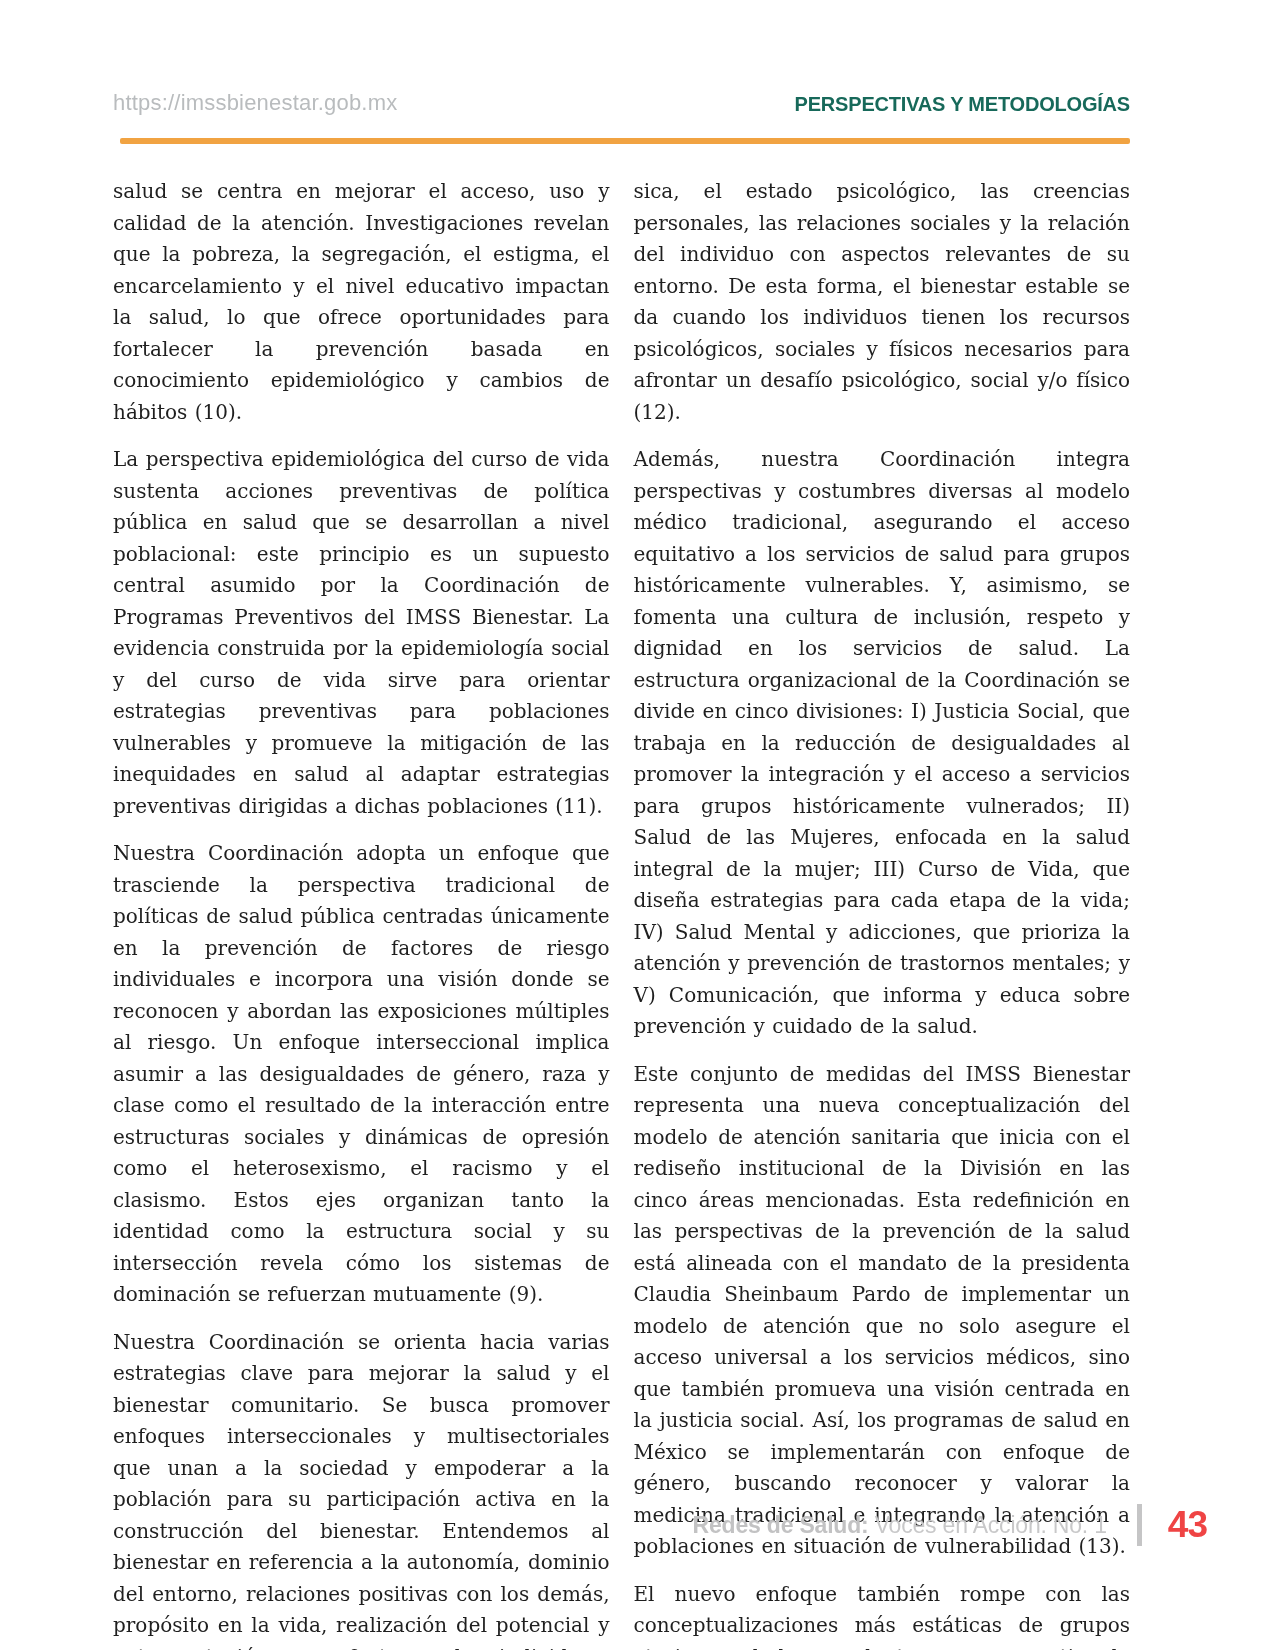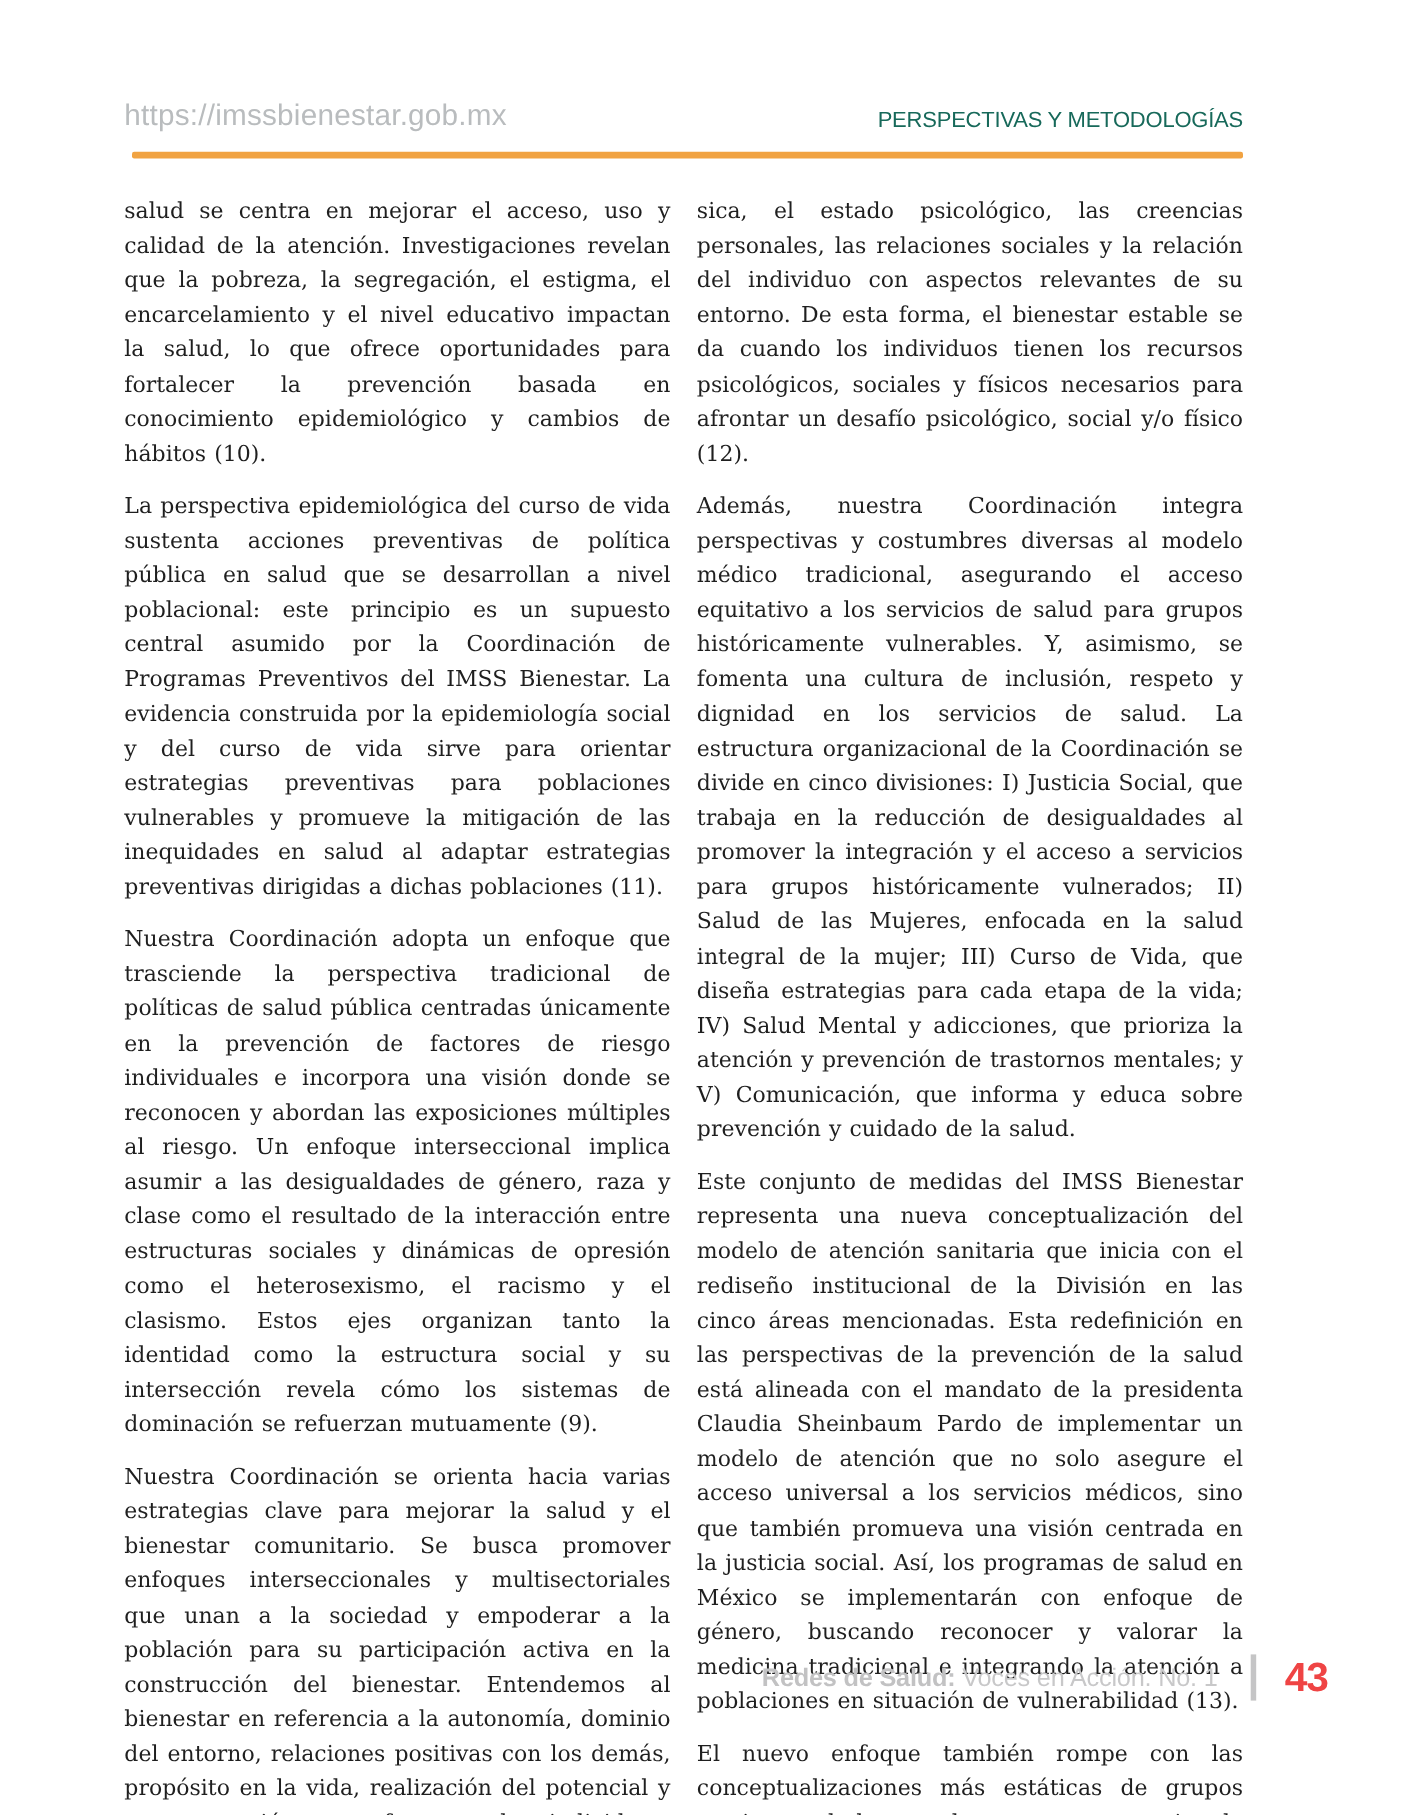--- a/index.html
+++ b/index.html
@@ -16,27 +16,27 @@
     position: absolute;
     top: 90px;
     left: 113px;
     width: 1017px;
     display: flex;
     justify-content: space-between;
     align-items: flex-end;
   }
   .header-url {
     font-family: "Liberation Sans", sans-serif;
-    font-size: 27px;
+    font-size: 22px;
     color: #b9bcbe;
     letter-spacing: 0.2px;
   }
   .section-title {
     font-family: "Liberation Sans", sans-serif;
-    font-weight: 400;
+    font-weight: 700;
     font-size: 20px;
     color: #17695a;
     letter-spacing: -0.2px;
   }
   .rule {
     position: absolute;
     top: 138px;
     left: 120px;
     width: 1010px;
     height: 6px;

